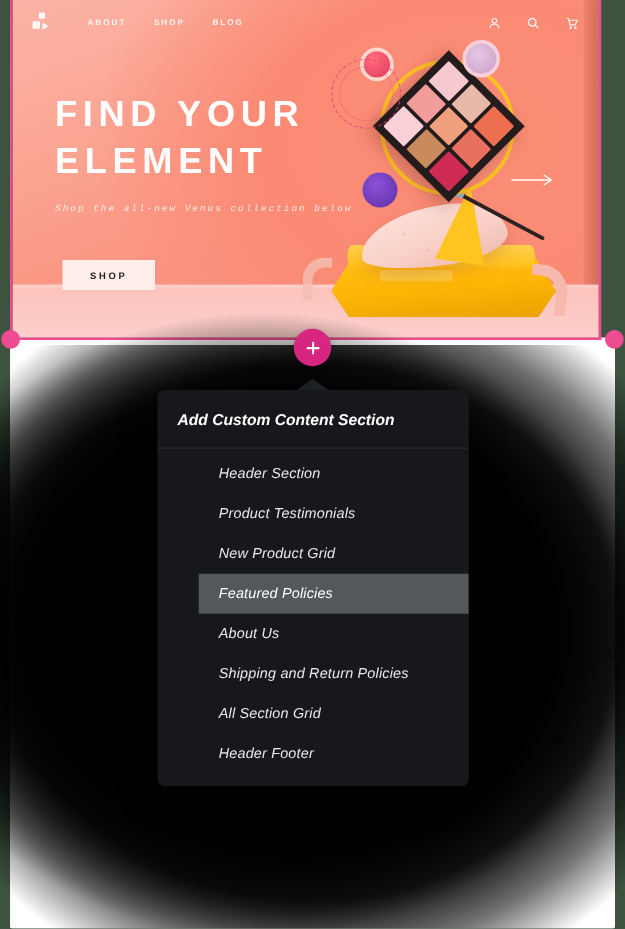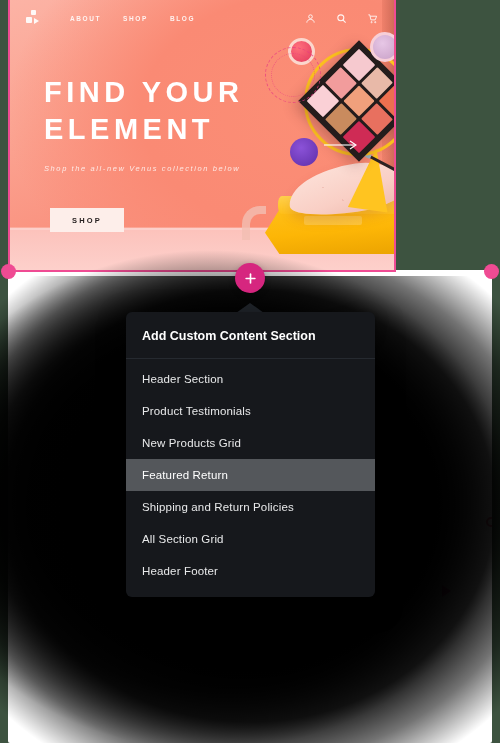--- a/index.html
+++ b/index.html
@@ -78,21 +78,21 @@
         rgba(0,0,0,0.92) 72%,
         rgba(0,0,0,0.55) 86%,
         rgba(0,0,0,0.0) 100%);
     pointer-events: none;
   }
 
   
   .hero-wrap {
     position: absolute;
     left: 8px; top: 0;
-    width: 388px; height: 272px;
+    width: 473px; height: 272px;
     border: 2px solid #ef4b93;
     border-top: none;
     overflow: hidden;
   }
   .hero {
     position: absolute;
     inset: 0;
     background:
       radial-gradient(ellipse 420px 300px at 78% 42%, #fb8e76 0%, #fa8a74 40%, rgba(250,138,116,0) 72%),
       linear-gradient(160deg, #fcb3a5 0%, #fba492 32%, #fa9380 60%, #f98a74 100%);
@@ -172,21 +172,21 @@
     font-weight: 700;
     letter-spacing: 4.5px;
     text-transform: uppercase;
     white-space: pre-line;
   }
   .hero-sub {
     margin-top: 16px;
     color: rgba(255,255,255,0.80);
     font-size: 7.5px;
     letter-spacing: 1.6px;
-    font-family: Liberation Sans, sans-serif;
+    font-family: Liberation Mono, monospace;
     font-style: italic;
     white-space: nowrap;
   }
   .shop-btn {
     position: absolute;
     left: 40px; top: 208px;
     width: 74px; height: 24px;
     background: #fdeeea;
     display: flex; align-items: center; justify-content: center;
     z-index: 5;
@@ -366,38 +366,39 @@
   
   .panel {
     position: absolute;
     left: 126px; top: 312px;
     width: 249px;
     background: #16181c;
     border-radius: 6px;
     z-index: 20;
     box-shadow: 0 8px 26px rgba(0,0,0,0.6);
     overflow: hidden;
+    font-style: italic;
   }
   .panel-caret {
     position: absolute;
     left: 236px; top: 303px;
     width: 0; height: 0;
     border-left: 14px solid transparent;
     border-right: 14px solid transparent;
     border-bottom: 10px solid #20242a;
     z-index: 19;
   }
   .panel-header {
     padding: 17px 16px 15px 16px;
     color: #ffffff;
     font-size: 12.5px;
     font-weight: 700;
     border-bottom: 1px solid #262a30;
   }
-  .panel-list { padding: 4px 0 10px 0; }
+  .panel-list { padding: 4px 0 10px 12px; margin-left: 21px; }
   .panel-item {
     height: 32px;
     display: flex; align-items: center;
     padding: 0 16px;
     color: #e8e9ea;
     font-size: 11.5px;
     letter-spacing: 0.15px;
   }
   .panel-item.selected {
     background: #54575b;
@@ -517,21 +518,22 @@
         <line x1="5" y1="12" x2="19" y2="12"></line>
     </svg>
   </div>
 
   <div class="panel-caret"></div>
   <div class="panel">
     <div class="panel-header">Add Custom Content Section</div>
     <div class="panel-list">
       <div class="panel-item">Header Section</div>
       <div class="panel-item">Product Testimonials</div>
-      <div class="panel-item">New Products Grid</div>
-      <div class="panel-item selected">Featured Return</div>
+      <div class="panel-item">New Product Grid</div>
+      <div class="panel-item selected">Featured Policies</div>
+      <div class="panel-item">About Us</div>
       <div class="panel-item">Shipping and Return Policies</div>
       <div class="panel-item">All Section Grid</div>
       <div class="panel-item">Header Footer</div>
     </div>
   </div>
 
 </div>
 
 </body></html>

